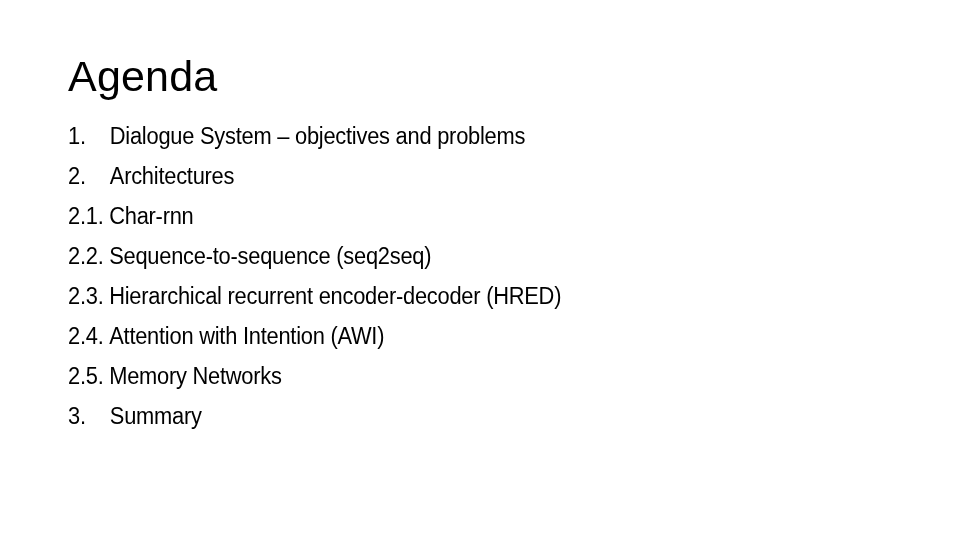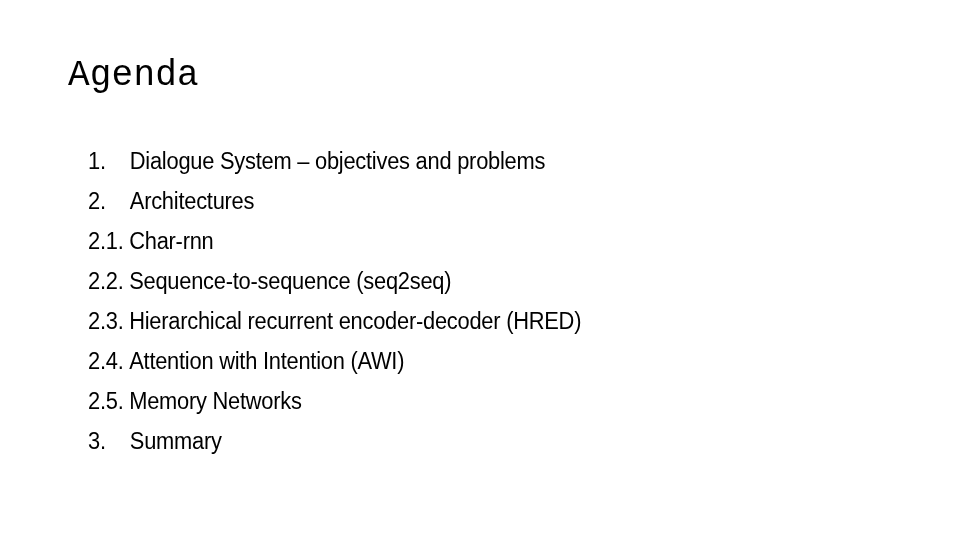--- a/index.html
+++ b/index.html
@@ -16,34 +16,33 @@
   .slide {
     position: relative;
     width: 960px;
     height: 540px;
     background: #ffffff;
   }
   .slide-title {
     position: absolute;
     left: 68px;
     top: 52px;
-    font-family: Liberation Mono, monospace;
-    font-size: 36px;
+    font-family: Liberation Sans, sans-serif;
+    font-size: 43px;
     font-weight: 300;
     color: #000000;
     letter-spacing: 0.2px;
     line-height: 48px;
     white-space: nowrap;
   }
   .agenda-list {
     position: absolute;
     left: 68px;
-    top: 141px;
+    top: 116px;
     width: 700px;
-    margin-left: 20px;
   }
   .agenda-line {
     display: block;
     font-family: "Liberation Sans", sans-serif;
     font-size: 23px;
     font-weight: 400;
     color: #000000;
     line-height: 40px;
     height: 40px;
     white-space: nowrap;

